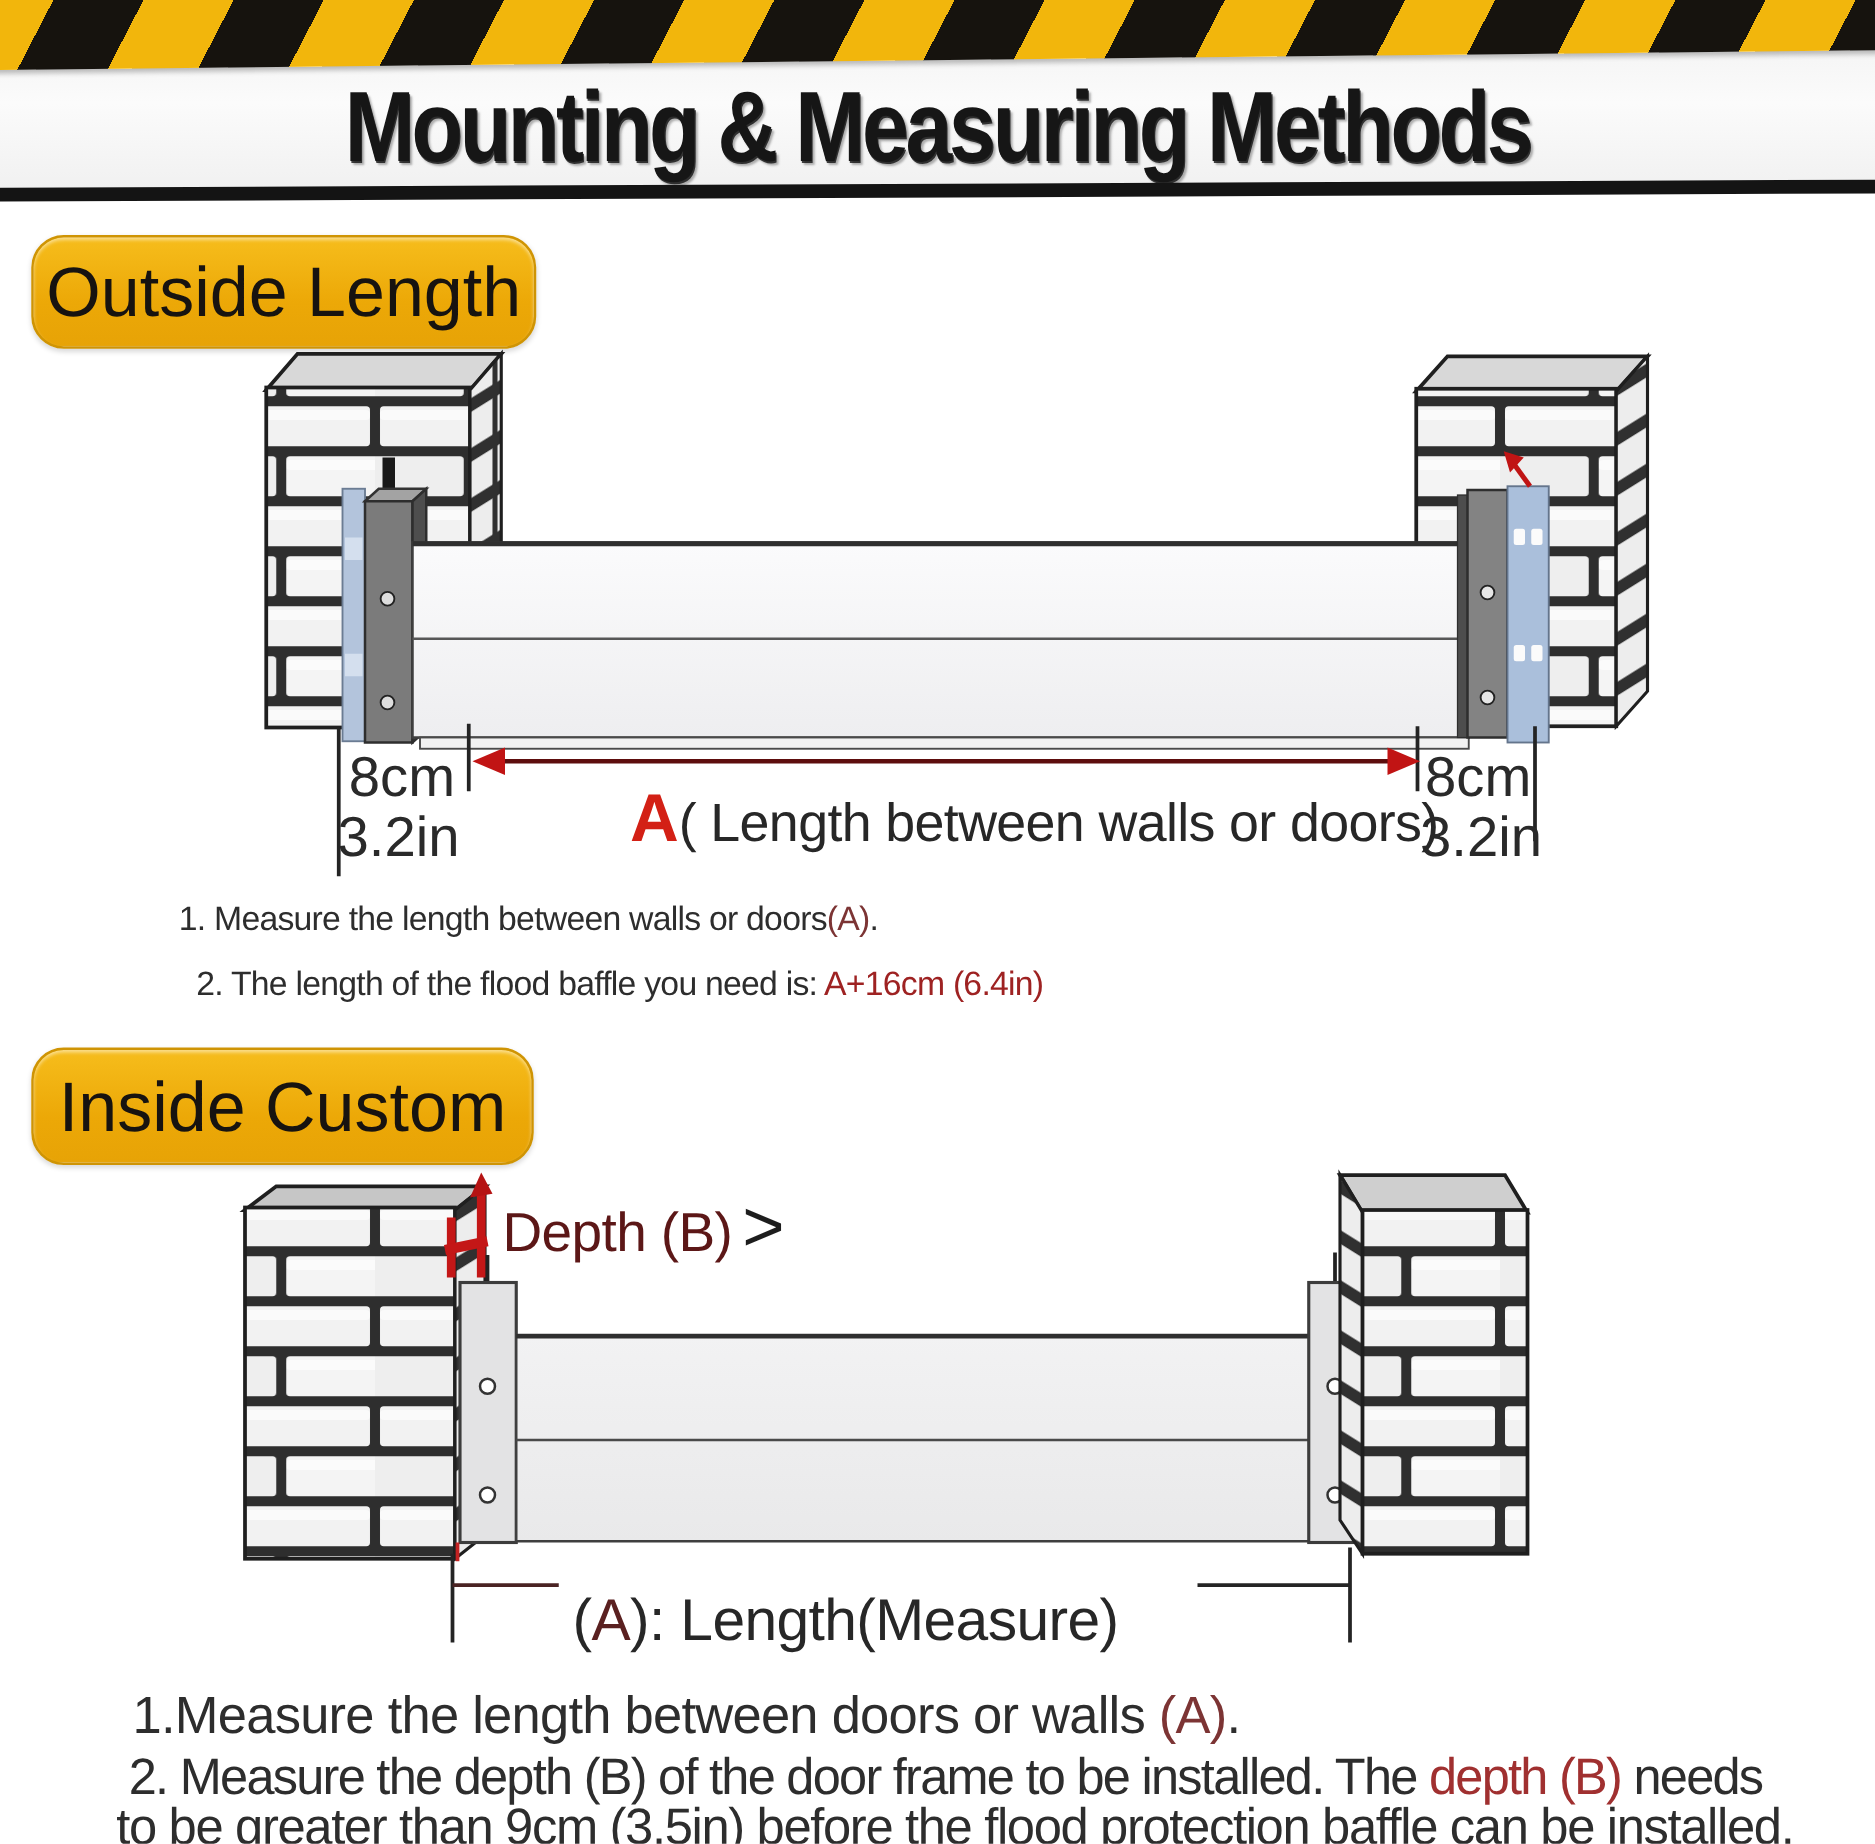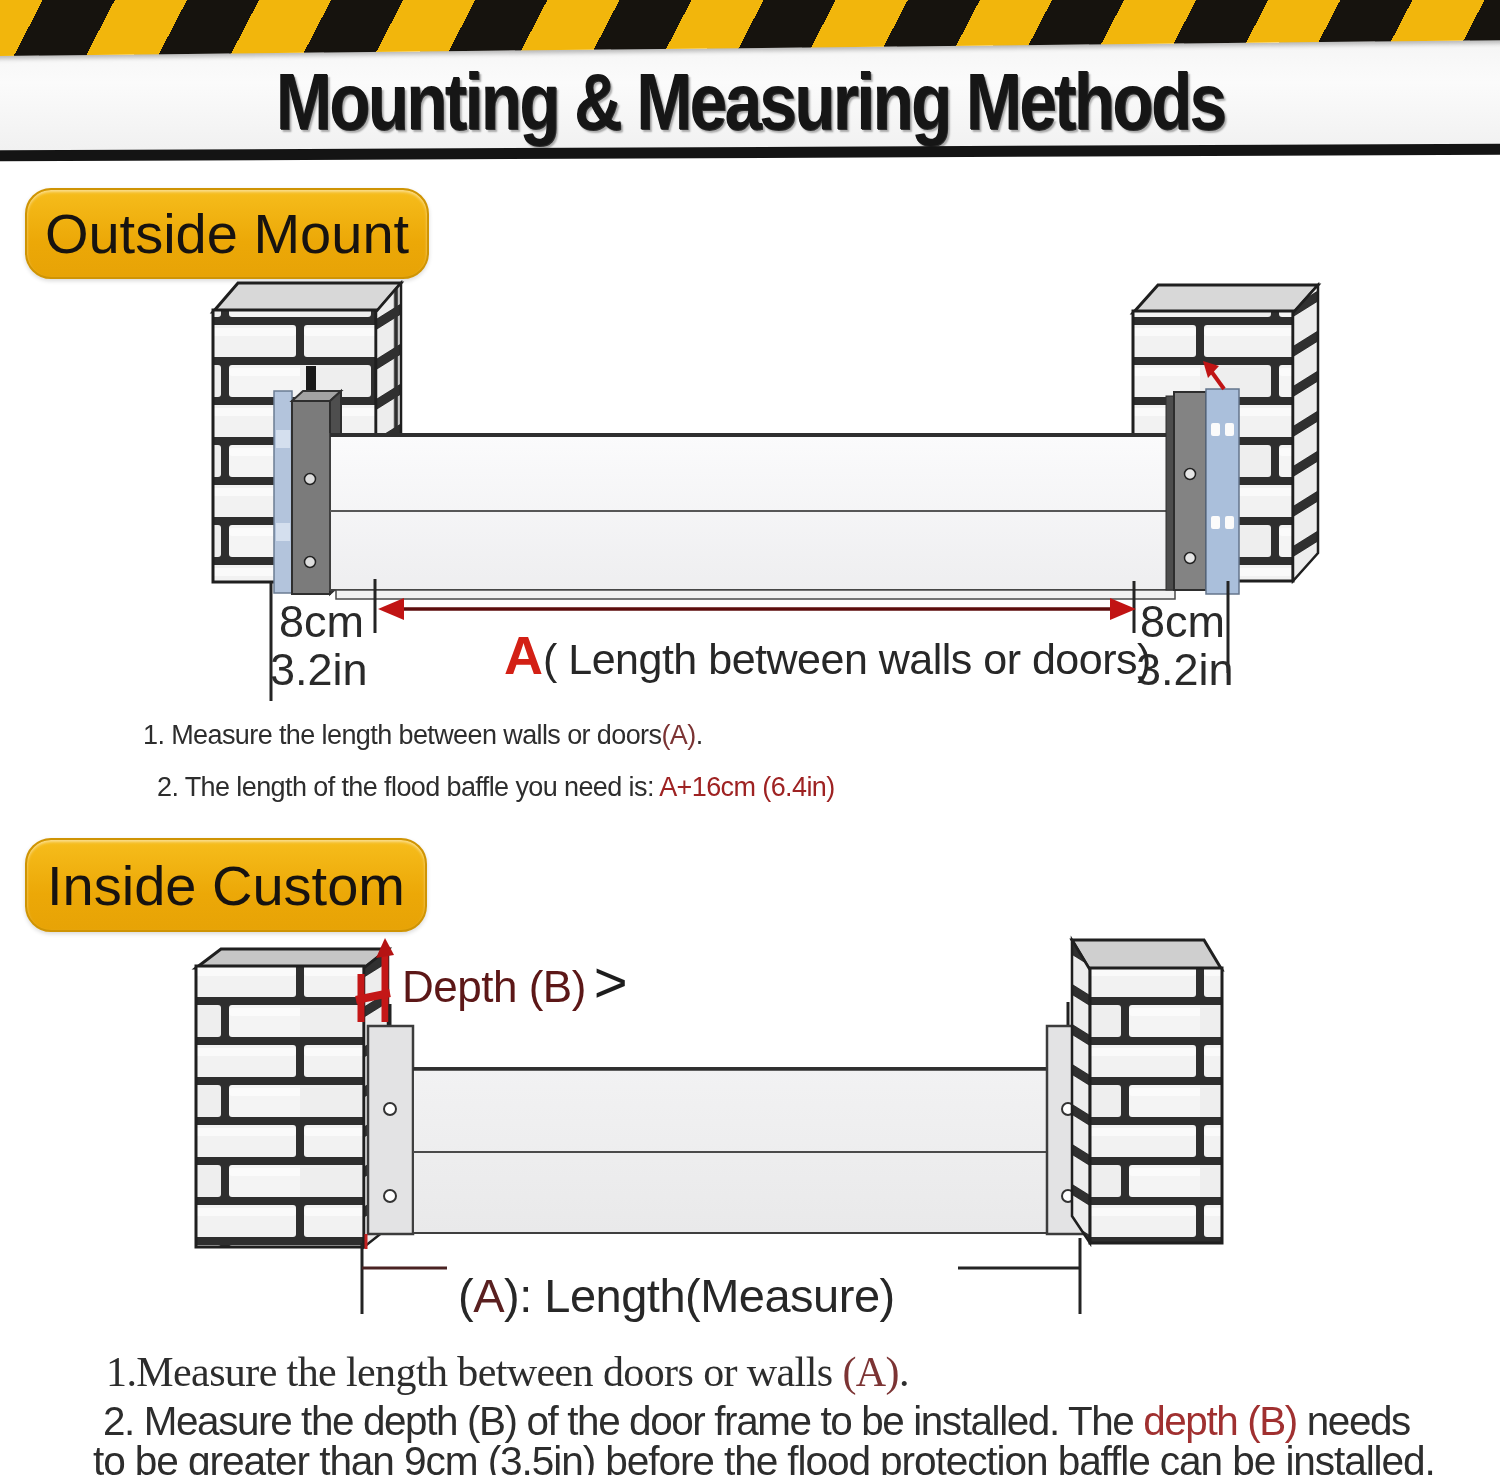--- a/index.html
+++ b/index.html
@@ -57,35 +57,35 @@
   .step .red{color:#9e2222;}
   .step .soft-red{color:#7c3434;}
   .o-step1{left:143px;top:720px;}
   .o-step2{left:157px;top:772px;}
   .depth-label{left:402px;top:948px;display:flex;align-items:baseline;}
   .depth-label .d1{font-size:44px;color:#5c1717;letter-spacing:-0.5px;}
   .depth-label .gt{font-size:58px;color:#1d1d1d;font-weight:400;margin:0 2px 0 8px;}
   .depth-label .d2{font-size:51px;color:#7c1818;letter-spacing:-1px;}
   .len-label{left:458px;top:1268px;font-size:47px;color:#272727;letter-spacing:-0.5px;}
   .len-label .ared{color:#5a2020;}
-  .i-step1{left:106px;top:1348px;font-size:42px;font-family:Liberation Serif, serif;}
+  .i-step1{left:106px;top:1348px;font-size:42px;}
   .i-step2a{left:103px;top:1398px;font-size:41px;letter-spacing:-1.4px;transform:scaleX(0.985);transform-origin:left top;}
   .i-step2a .red{color:#a03030;}
   .i-step2b{left:93px;top:1438px;font-size:41px;letter-spacing:-1.1px;transform:scaleX(0.99);transform-origin:left top;}
 </style>
 </head>
 <body>
 
 <div class="title-band"></div>
 <div class="hazard-tape"></div>
 <div class="page-title">Mounting &amp; Measuring Methods</div>
 <div class="black-bar"></div>
 
 <div class="badge outside">
-  <span>Outside Mount</span>
+  <span>Outside Length</span>
 </div>
 <div class="badge inside">
   <span>Inside Custom</span>
 </div>
 
 <svg class="diagram-layer" viewBox="0 0 1500 1475" xmlns="http://www.w3.org/2000/svg">
   <defs>
     <pattern id="bk" width="150" height="80" patternUnits="userSpaceOnUse">
       <rect width="150" height="80" fill="#2e2e2e"></rect>
       <rect x="4" y="5" width="142" height="32" rx="3" fill="#f2f2f2"></rect>

